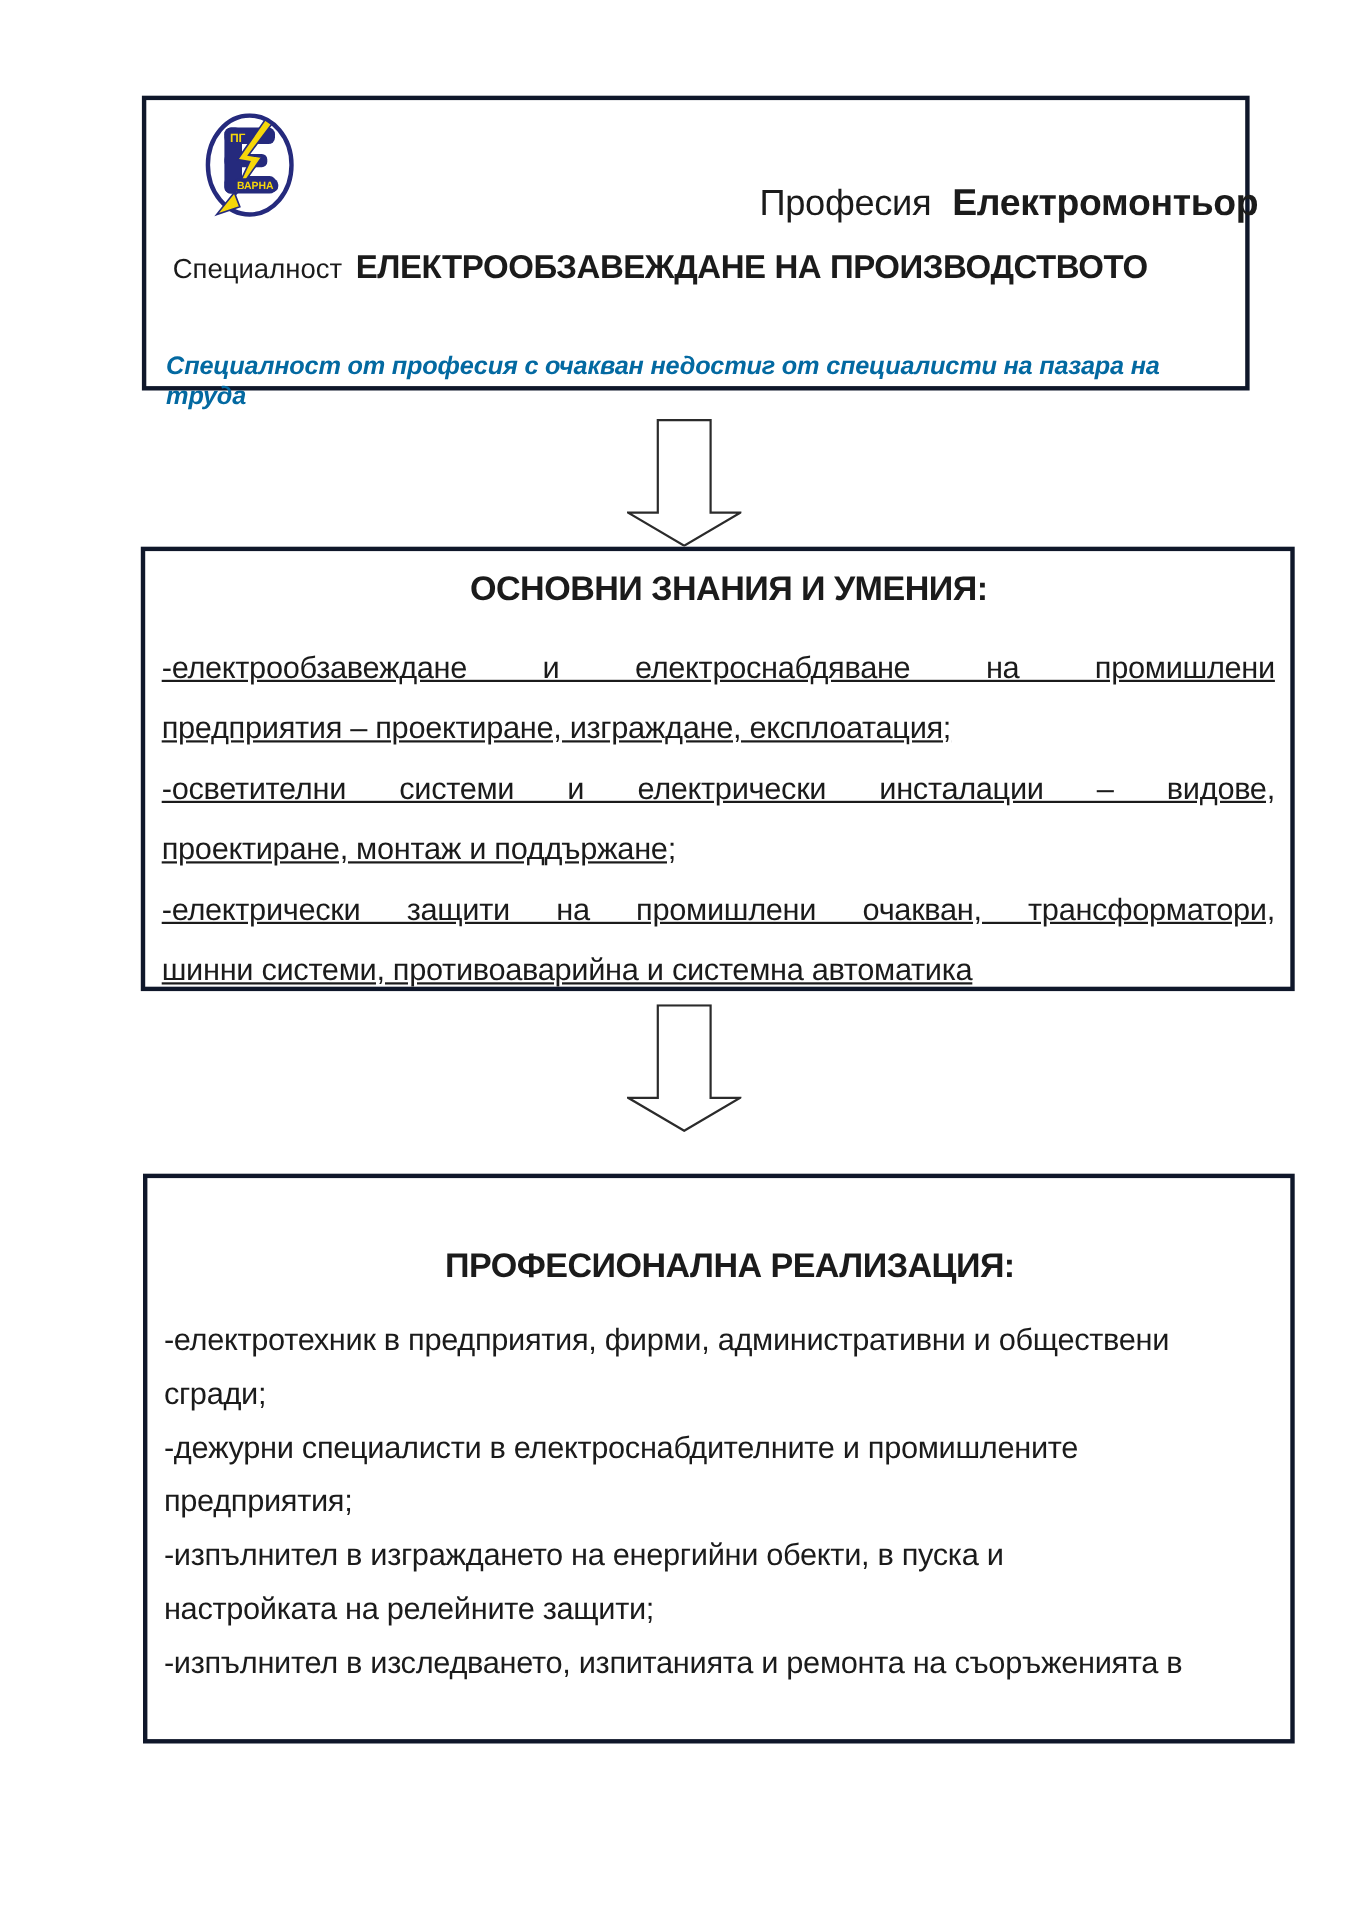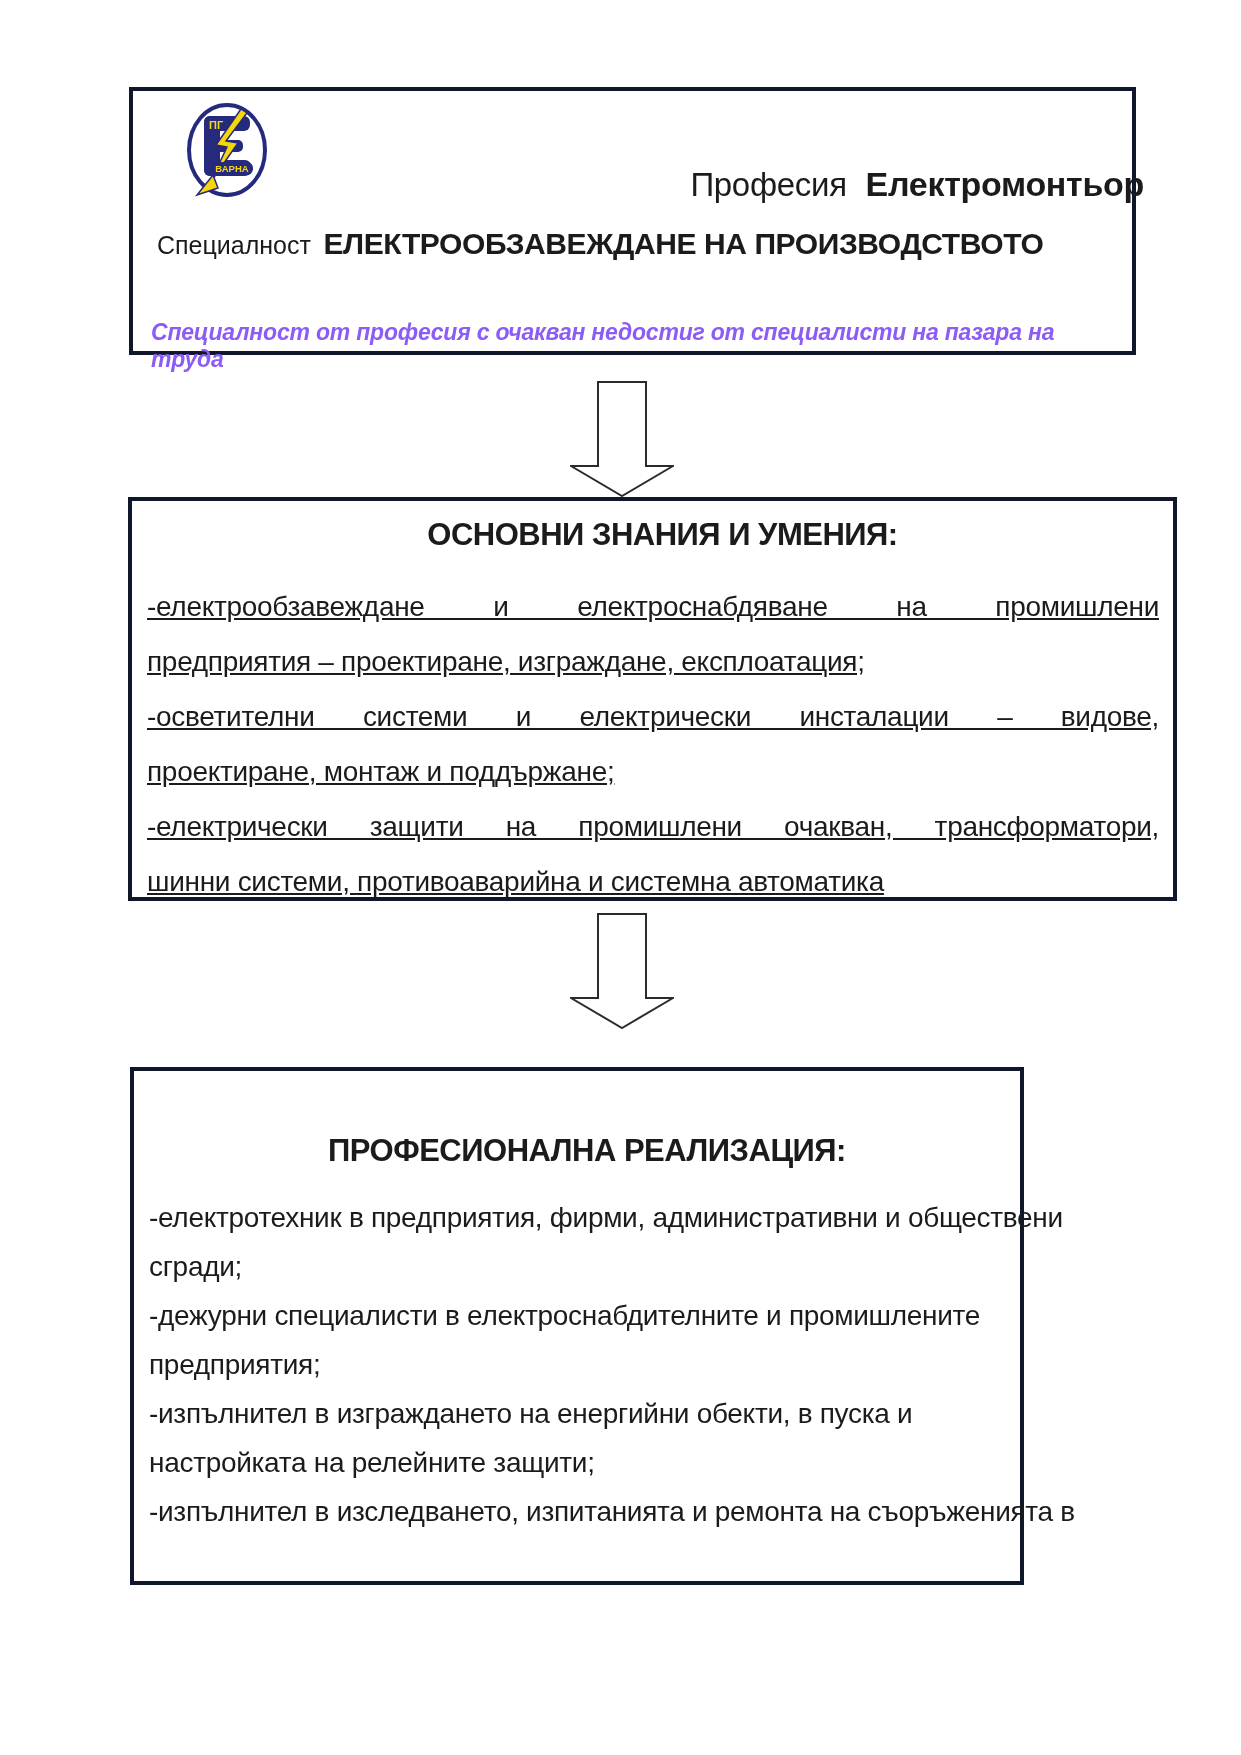--- a/index.html
+++ b/index.html
@@ -14,38 +14,38 @@
     background:#ffffff;
     overflow:hidden;
   }
   .box {
     position:absolute;
     background:#ffffff;
     border:4px solid #0f172a;
   }
   .box1 { left:129px; top:87px;  width:1007px; height:268px; }
   .box2 { left:128px; top:497px; width:1049px; height:404px; }
-  .box3 { left:130px; top:1067px; width:894px; height:518px; }
+  .box3 { left:130px; top:1067px; width:1047px; height:518px; }
 
   .logo { position:absolute; left:52px; top:12px; width:84px; height:96px; }
 
   .prof-title {
     position:absolute; left:12px; top:58px; width:100%;
     text-align:right; font-size:33px; letter-spacing:-0.3px;margin-top:16px;
   }
   .prof-title .bold { font-weight:bold; font-size:34px; margin-left:10px; }
 
   .spec-line { position:absolute; left:24px; top:136px; white-space:nowrap; }
   .spec-label { font-size:25px; }
   .spec-name  { font-size:30px; font-weight:bold; margin-left:8px; letter-spacing:-0.4px; }
 
   .note {
     position:absolute; left:18px; top:228px; width:978px;
     font-size:23px; font-weight:bold; font-style:italic;
-    color:#8b5cf6; letter-spacing:-0.2px;
+    color:#0369a1; letter-spacing:-0.2px;
   }
 
   .sec-title {
     position:absolute; left:0; width:100%;
     text-align:center; font-weight:bold; font-size:31px; letter-spacing:-0.5px;padding-left:20px;
   }
   .box2 .sec-title { top:16px; }
   .box3 .sec-title { top:62px; }
 
   .body-text { position:absolute; left:15px; right:14px; font-size:28px; letter-spacing:-0.3px; }

